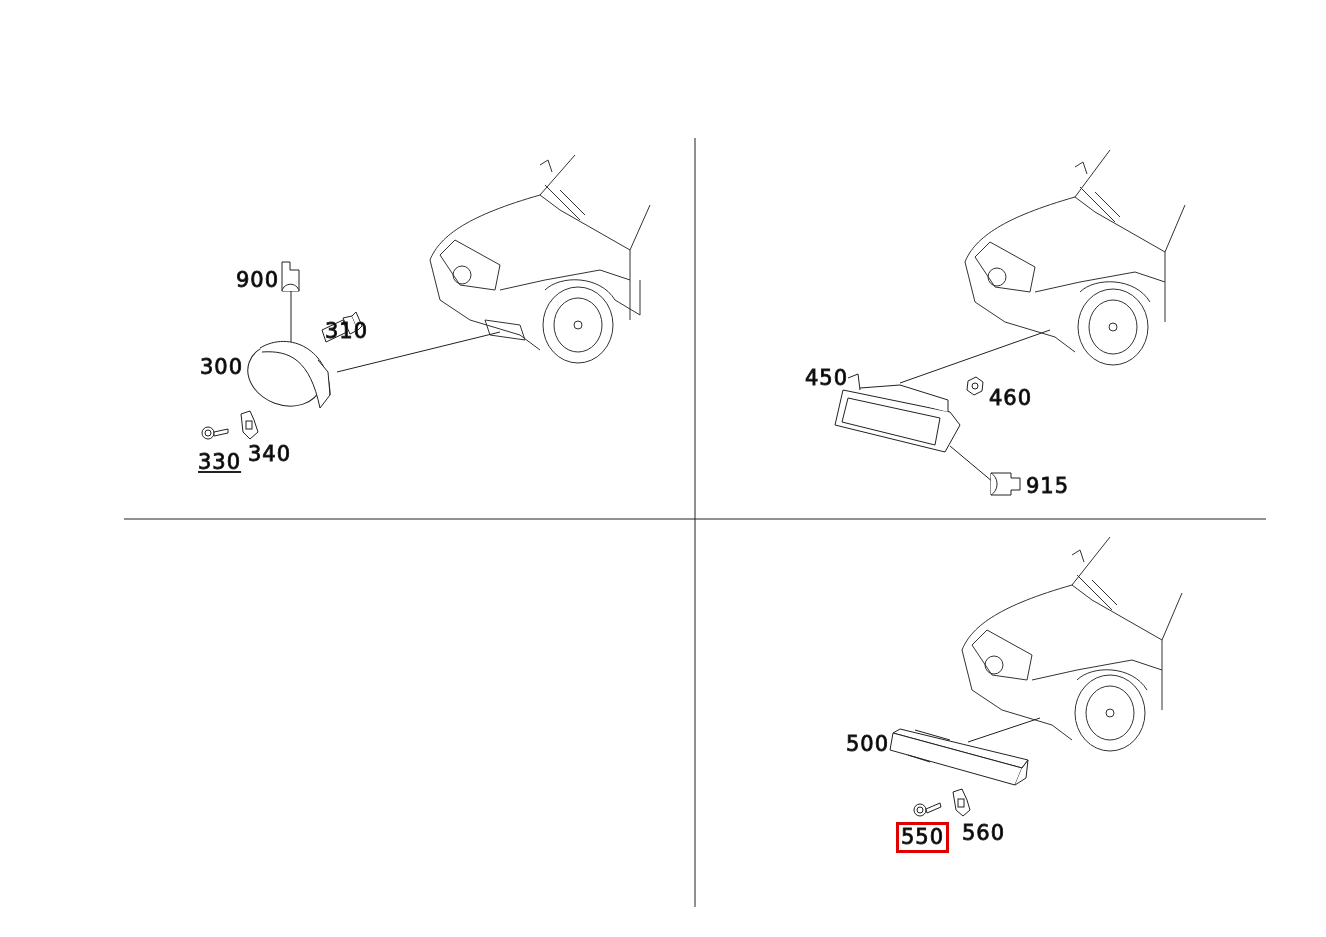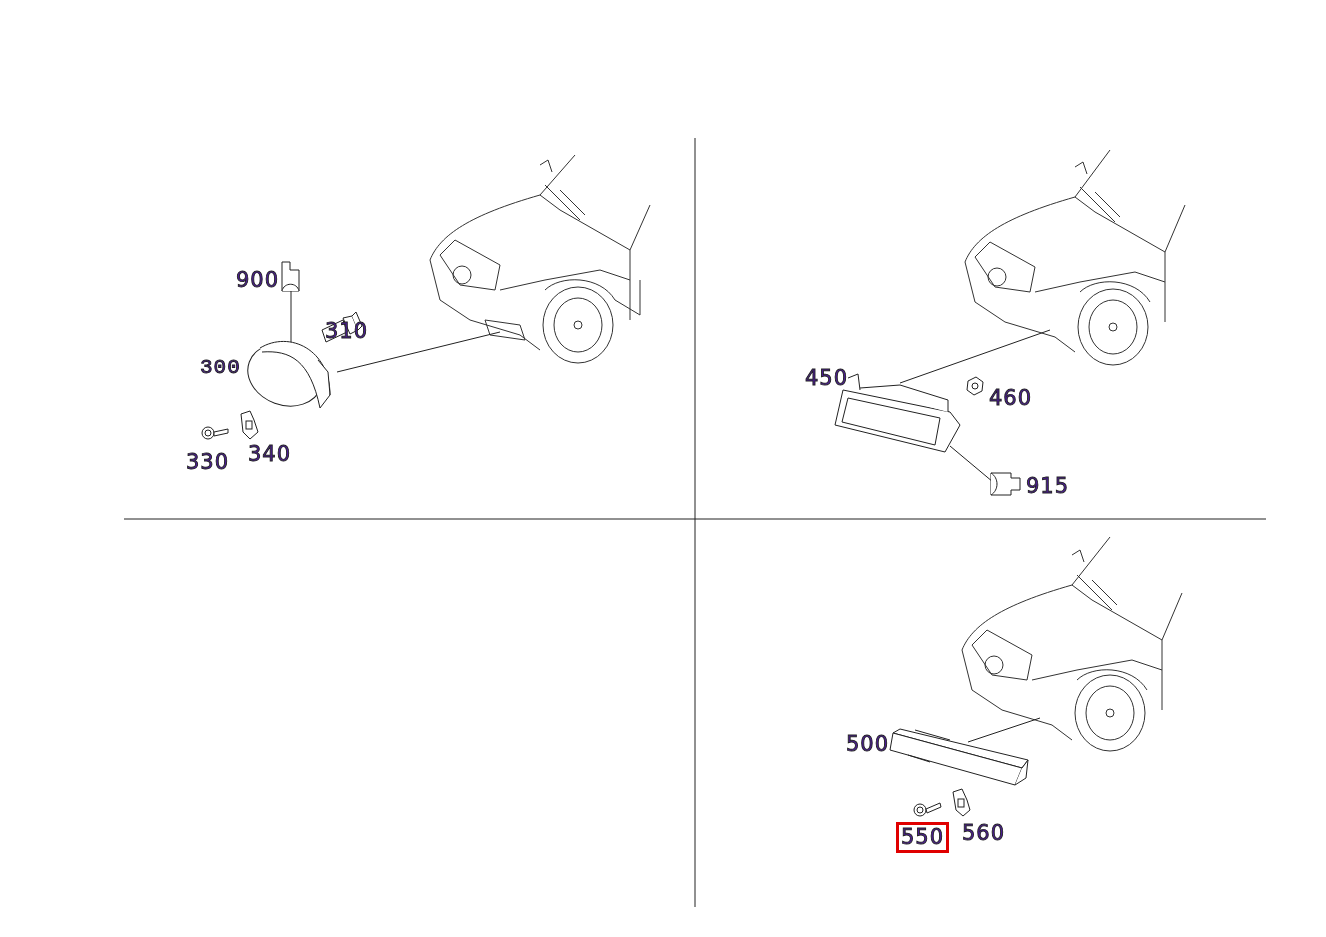--- a/index.html
+++ b/index.html
@@ -1,20 +1,20 @@
 <!DOCTYPE html>
 <html><head>
 <meta charset="utf-8">
 <style>
   html, body { margin: 0; padding: 0; background: #ffffff; }
   body { width: 1326px; height: 937px; position: relative; overflow: hidden;
          font-family: "DejaVu Sans", sans-serif; color: #000; }
   svg.canvas { position: absolute; left: 0; top: 0; }
   .label { position: absolute; font-family: "DejaVu Sans", sans-serif; font-size: 21px;
-           letter-spacing: 1px; color: #4c1d95; -webkit-text-stroke: 0.9px #222;
+           letter-spacing: 1px; color: #000000; -webkit-text-stroke: 0.9px #222;
            line-height: 1; cursor: pointer; }
   .label.highlight { outline: 3px solid #e00000; outline-offset: 2px; }
 </style>
 </head>
 <body>
 
 <svg class="canvas" width="1326" height="937" viewBox="0 0 1326 937">
 
   <line x1="695" y1="138" x2="695" y2="907" stroke="#222" stroke-width="1"></line>
   <line x1="124" y1="519" x2="1266" y2="519" stroke="#222" stroke-width="1"></line>
@@ -128,22 +128,22 @@
   </g>
 
   <g fill="#fff" stroke="#222" stroke-width="1">
     <path d="M953 792 L 962 789 L 967 800 L 970 810 L 963 816 L 956 810 Z"></path>
     <rect x="958" y="799" width="6" height="8"></rect>
   </g>
 </svg>
 
 <div class="label" style="left:236px; top:270px;">900</div>
 <div class="label" style="left:325px; top:292px;margin-top:29px;">310</div>
-<div class="label" style="left:200px; top:357px;font-family:Liberation Mono, monospace;">300</div>
-<div class="label" style="left:186px; top:452px;">330</div>
+<div class="label" style="left:200px; top:357px;">300</div>
+<div class="label" style="left:198px; top:452px;text-decoration:underline;">330</div>
 <div class="label" style="left:248px; top:444px;text-align:center;">340</div>
 
 <div class="label" style="left:805px; top:368px;text-align:center;">450</div>
 <div class="label" style="left:989px; top:388px;">460</div>
 <div class="label" style="left:1026px; top:476px;">915</div>
 
 <div class="label" style="left:846px; top:734px;text-align:center;">500</div>
 <div class="label highlight" style="left:901px; top:827px;">550</div>
 <div class="label" style="left:962px; top:823px;">560</div>
 

